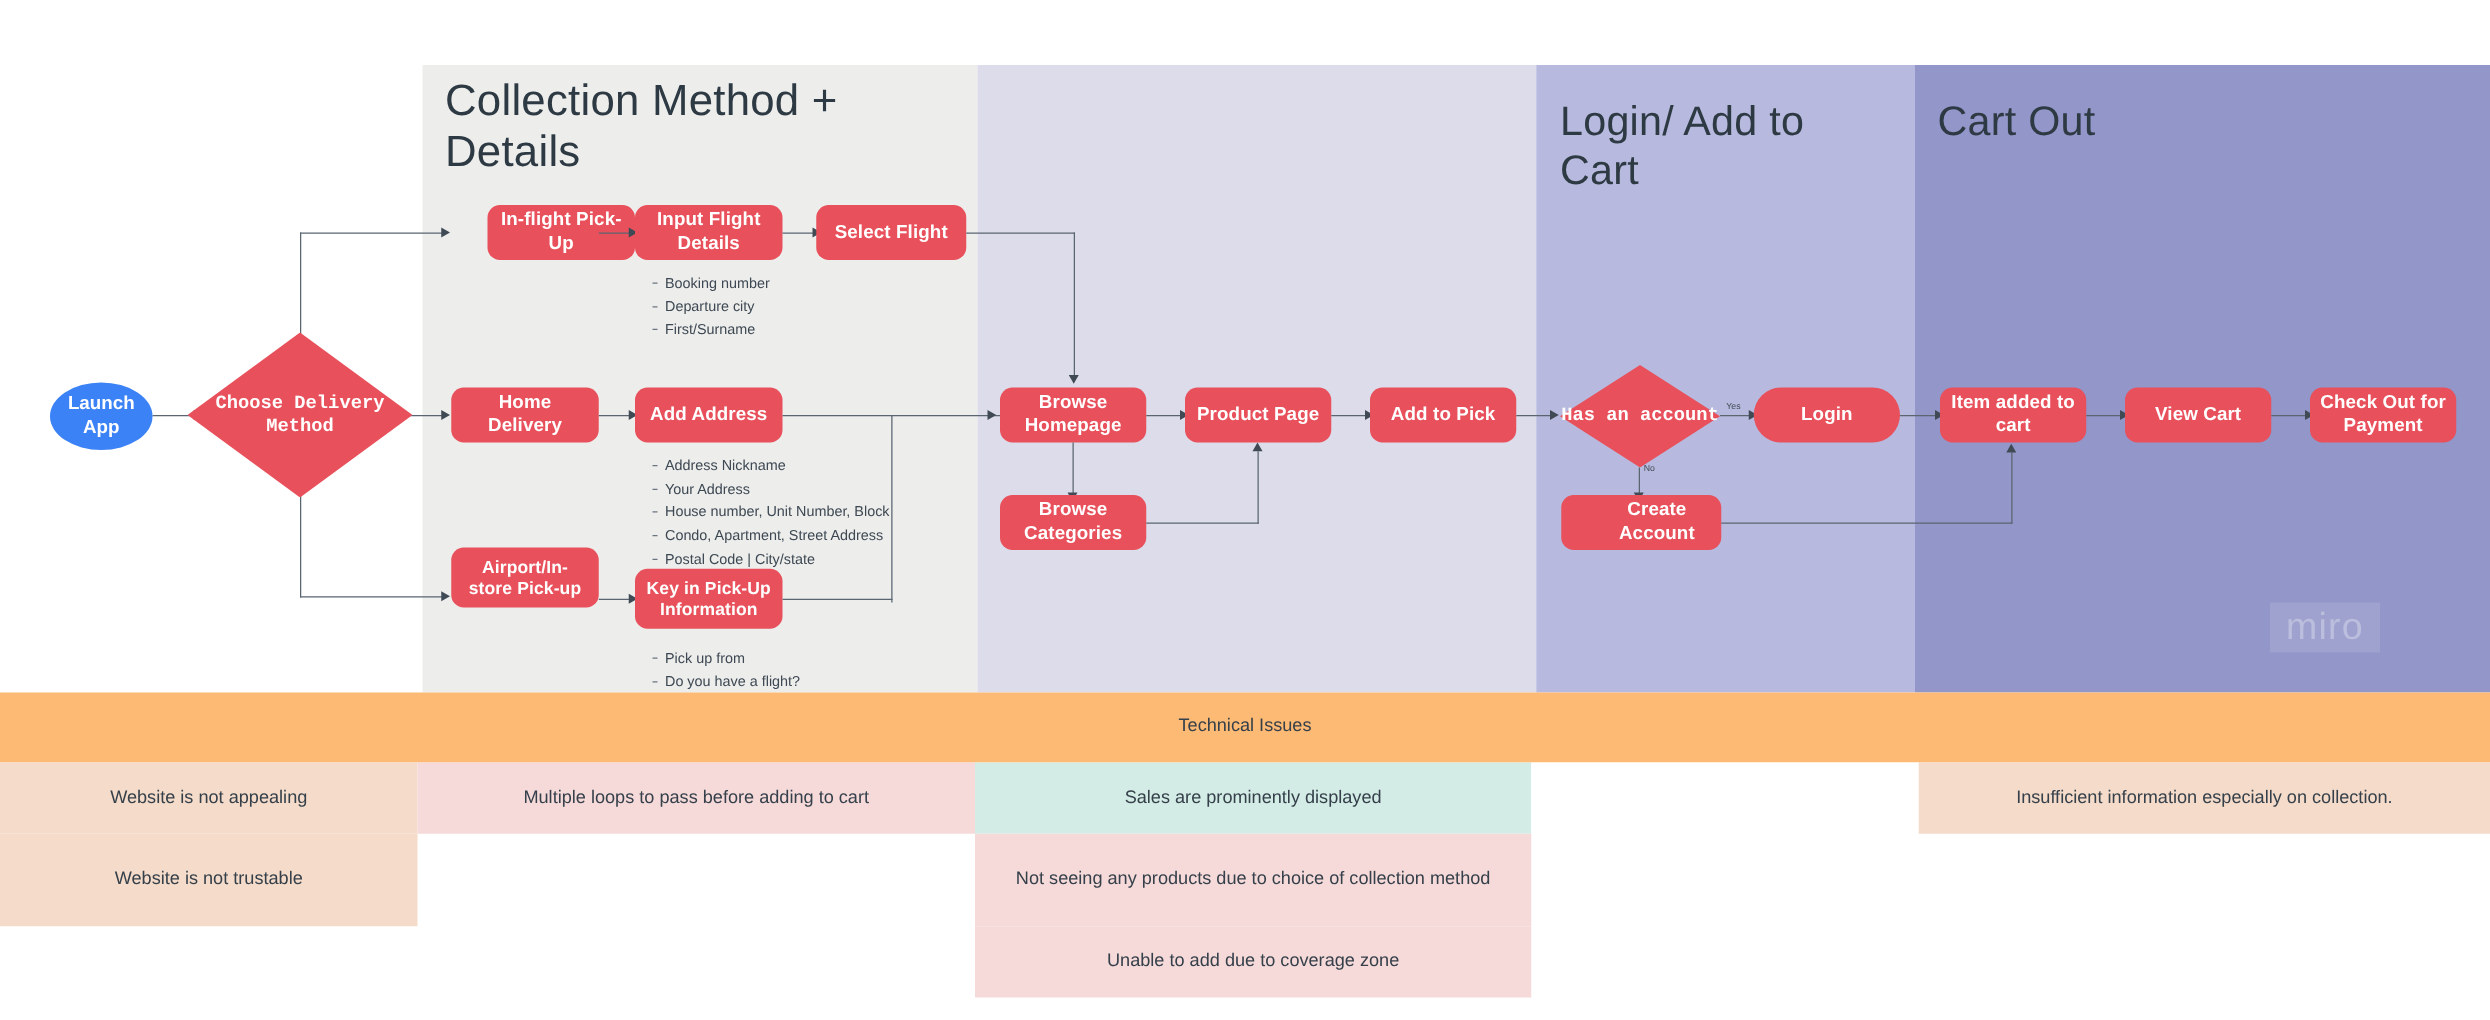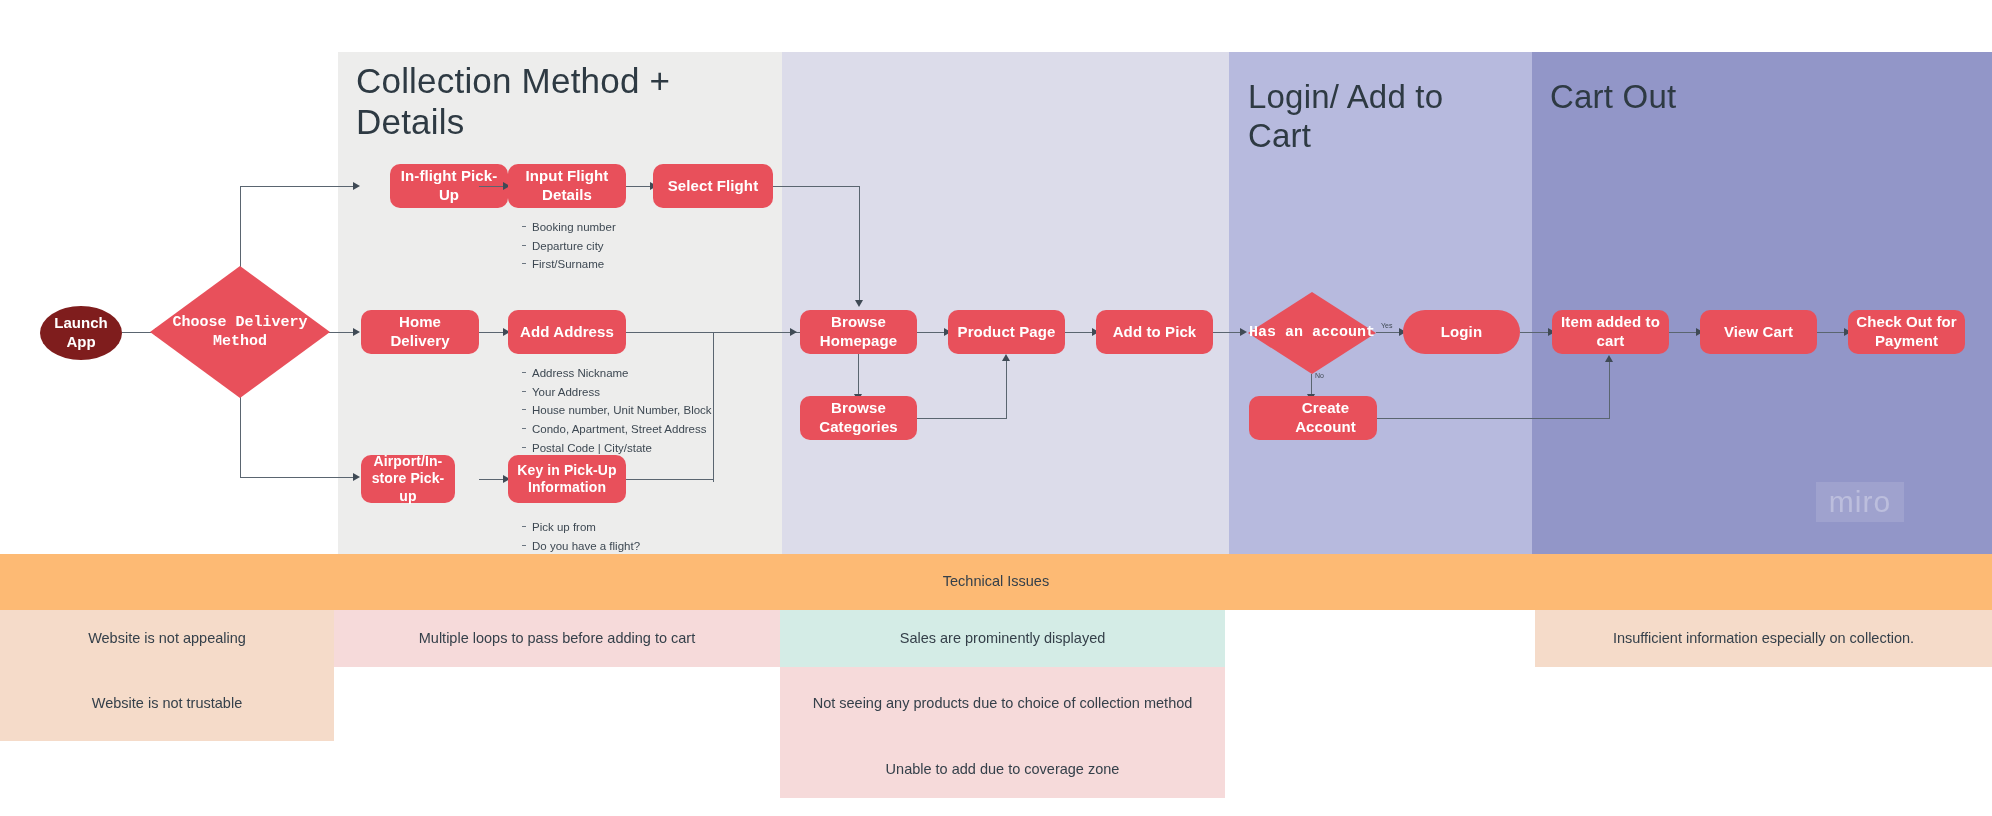--- a/index.html
+++ b/index.html
@@ -10,21 +10,21 @@
   .lane{position:absolute;top:52px;height:502px;}
   .lane-title{position:absolute;font-weight:400;color:#2e3a43;line-height:1.18;
               letter-spacing:.2px;}
 
   
   .node{position:absolute;background:#e8505b;border-radius:10px;color:#ffffff;
         display:flex;align-items:center;justify-content:center;text-align:center;
         font-size:15px;font-weight:600;line-height:1.25;padding:4px 8px;
         box-sizing:border-box;letter-spacing:.1px;}
   .node.small{font-size:14px;}
-  .circle{position:absolute;background:#7f1d1d;border-radius:50%;color:#fff;
+  .circle{position:absolute;background:#3b82f6;border-radius:50%;color:#fff;
           display:flex;align-items:center;justify-content:center;text-align:center;
           font-size:15px;font-weight:600;line-height:1.25;}
   .diamond{position:absolute;}
   .diamond .dshape{position:absolute;inset:0;background:#e8505b;
         clip-path:polygon(50% 0,100% 50%,50% 100%,0 50%);}
   .diamond .dlabel{position:absolute;inset:0;display:flex;align-items:center;
         justify-content:center;text-align:center;color:#fff;font-size:15px;
         font-weight:600;line-height:1.3;z-index:2;font-family:Liberation Mono, monospace;}
 
   
@@ -130,21 +130,21 @@
       <li>Address Nickname</li>
       <li>Your Address</li>
       <li>House number, Unit Number, Block</li>
       <li>Condo, Apartment, Street Address</li>
       <li>Postal Code | City/state</li>
       <li>Full Name</li>
       <li>Mobile Number</li>
     </ul>
   </div>
 
-  <div class="node small" style="left:361px;top:455px;width:94px;height:48px;">Airport/In-store Pick-up</div>
+  <div class="node small" style="left:361px;top:438px;width:118px;height:48px;">Airport/In-store Pick-up</div>
   <div class="wire h" style="left:479px;top:479px;width:27px;"></div>
   <div class="arrow r" style="left:503px;top:475px;"></div>
 
   <div class="node small" style="left:508px;top:455px;width:118px;height:48px;">Key in Pick-Up Information</div>
   <div class="wire h" style="left:626px;top:479px;width:88px;"></div>
 
   <div class="notes" style="left:521px;top:518px;">
     <ul>
       <li>Pick up from</li>
       <li>Do you have a flight?</li>

